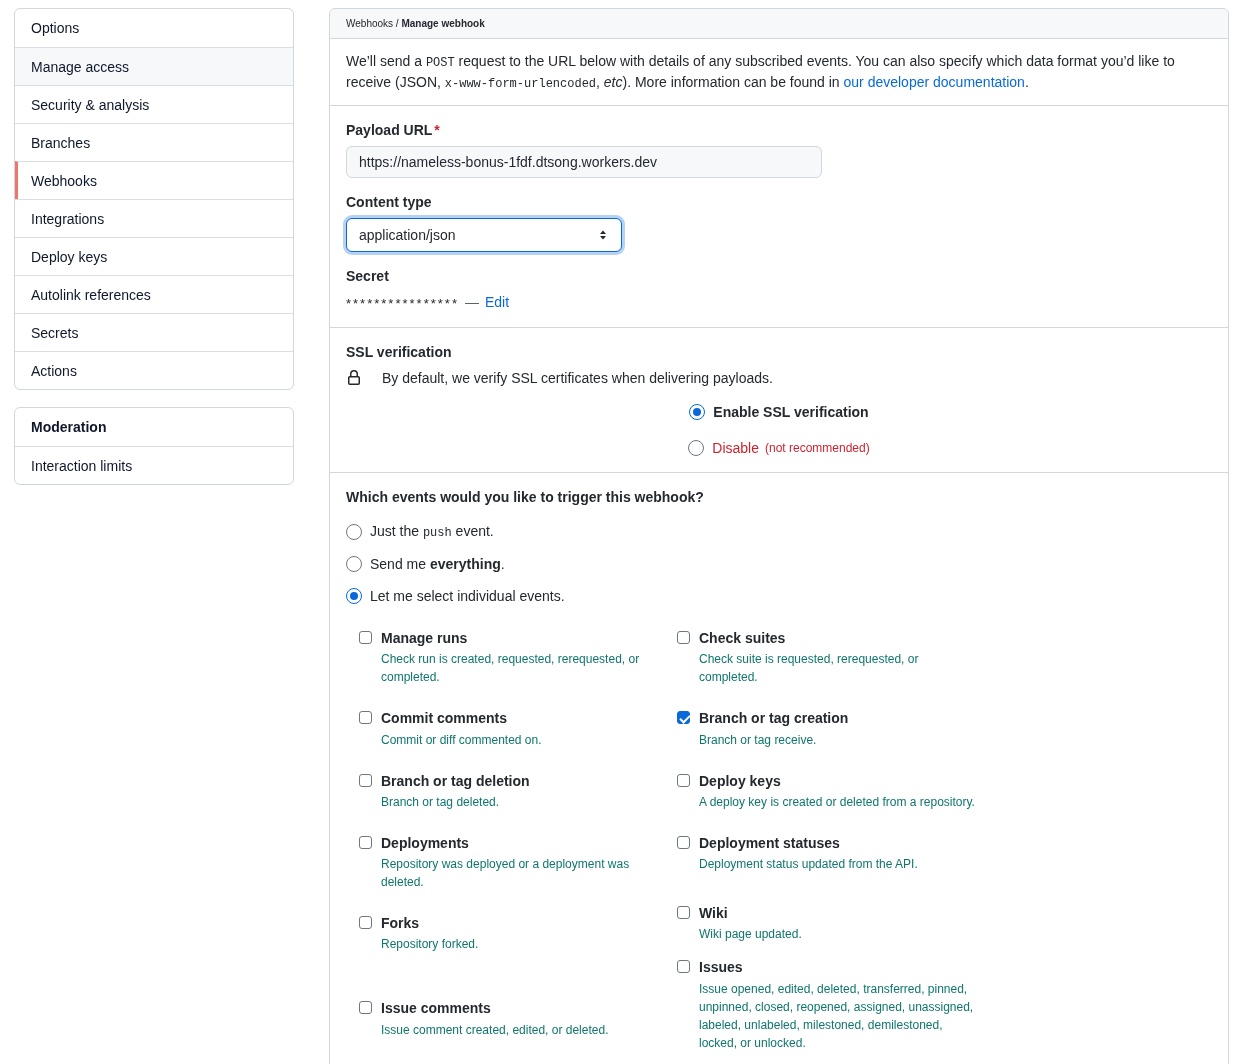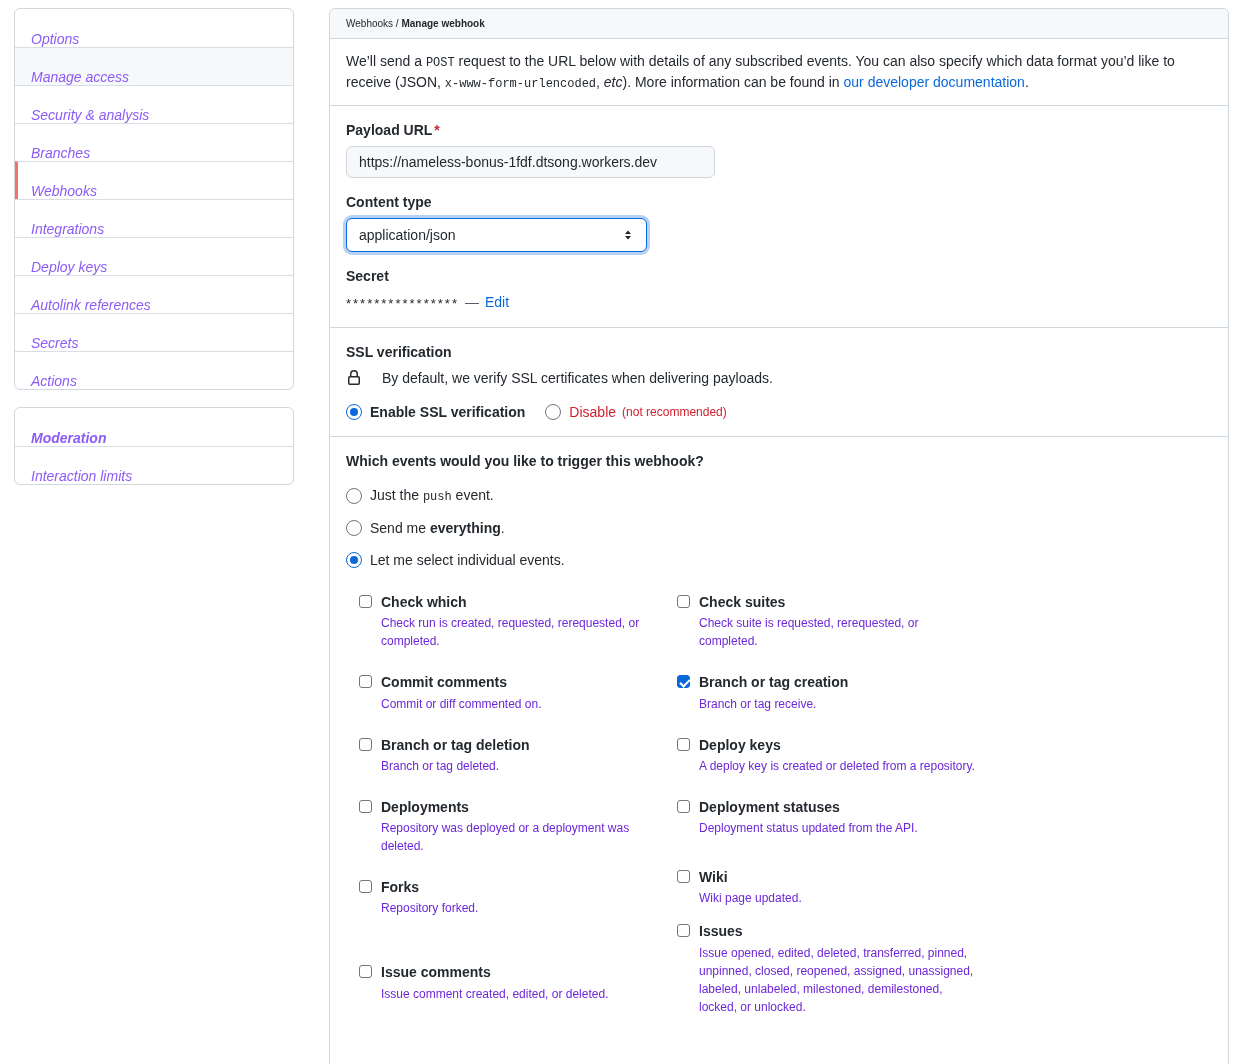--- a/index.html
+++ b/index.html
@@ -17,27 +17,26 @@
 
   
   .sidebar { position: absolute; left: 14px; top: 8px; width: 280px; }
   .nav-box {
     border: 1px solid #d0d7de;
     border-radius: 6px;
     background: #fff;
     overflow: hidden;
   }
   .nav-item {
-    display: flex; align-items: flex-end;
+    display: flex; align-items: center;
     height: 38px;
     padding: 0 16px;
     border-top: 1px solid #d8dee4;
     cursor: pointer;
-    color: #8b5cf6;
-    font-style: italic;
+    color: #0f172a;
   }
   .nav-item:first-child { border-top: none; }
   .nav-item.highlight { background: #f6f8fa; }
   .nav-item.active { border-left: 3px solid #f0766b; padding-left: 13px; }
   .nav-header { font-weight: bold; cursor: default; }
   .nav-box + .nav-box { margin-top: 17px; }
 
   
   .panel {
     position: absolute; left: 329px; top: 8px; width: 900px;
@@ -59,49 +58,49 @@
     line-height: 1.5;
     border-bottom: 1px solid #d0d7de;
   }
   .panel-desc em { font-style: italic; }
   a.link { color: #0969da; text-decoration: none; cursor: pointer; }
 
   .form-section { padding: 16px; border-bottom: 1px solid #d0d7de; }
   .field-label { font-weight: bold; display: block; margin-bottom: 8px; }
   .required { color: #cf222e; margin-left: 2px; }
   .text-input {
-    width: 369px; height: 32px;
+    width: 476px; height: 32px;
     background: #f6f8fa;
     border: 1px solid #d0d7de;
     border-radius: 6px;
     padding: 5px 12px;
     font-size: 14px;
     font-family: "Liberation Sans", "DejaVu Sans", sans-serif;
     color: #24292f;
   }
   .mt16 { margin-top: 16px; }
   .select {
-    width: 301px; height: 34px;
+    width: 276px; height: 34px;
     background: #fff;
     border: 1px solid #0969da;
     box-shadow: 0 0 0 3px rgba(9,105,218,0.3);
     border-radius: 6px;
     display: flex; align-items: center; justify-content: space-between;
     padding: 0 10px 0 12px;
     cursor: pointer;
   }
   .secret-row { display: flex; align-items: center; gap: 6px; }
   .secret-mask { letter-spacing: 2px; font-size: 13px; padding-top: 4px; }
   .dash { color: #57606a; }
 
   .section { padding: 16px; }
   .section-title { font-weight: bold; margin-bottom: 10px; }
   .ssl-note { display: flex; align-items: center; gap: 20px; margin-bottom: 18px; }
   .ssl-note svg { flex: none; }
-  .radio-row { display: flex; align-items: center; gap: 20px; }
+  .radio-row { display: flex; align-items: center; gap: 20px; flex-direction: column; }
   .radio-opt { display: flex; align-items: center; gap: 8px; cursor: pointer; }
   .radio {
     width: 16px; height: 16px; flex: none;
     border: 1px solid #6e7781;
     border-radius: 50%;
     background: #fff;
     position: relative;
   }
   .radio.checked { border: 1.5px solid #0969da; }
   .radio.checked::after {
@@ -135,21 +134,21 @@
   .cb.checked::after {
     content: ""; position: absolute;
     left: 3.5px; top: 0.5px;
     width: 4px; height: 8px;
     border: solid #fff;
     border-width: 0 2px 2px 0;
     transform: rotate(45deg);
   }
   .event-text { display: flex; flex-direction: column; }
   .event-title { font-weight: bold; line-height: 1.45; }
-  .event-desc { font-size: 12px; color: #6d28d9; line-height: 1.5; margin-top: 2px; }
+  .event-desc { font-size: 12px; color: #0f766e; line-height: 1.5; margin-top: 2px; }
 </style>
 </head>
 <body>
 
 <aside class="sidebar">
   <nav class="nav-box">
     <div class="nav-item">
         <span>Options</span>
       </div>
     <div class="nav-item highlight">
@@ -262,21 +261,21 @@
     <label class="radio-opt event-radio">
       <span class="radio checked"></span>
       <span>Let me select individual events.</span>
     </label>
 
     <div class="events-grid">
       <div class="events-col">
         <label class="event">
           <span class="cb"></span>
           <span class="event-text">
-              <span class="event-title">Check which</span>
+              <span class="event-title">Manage runs</span>
               <span class="event-desc">Check run is created, requested, rerequested, or completed.</span>
             </span>
         </label>
         <label class="event">
           <span class="cb"></span>
           <span class="event-text">
               <span class="event-title">Commit comments</span>
               <span class="event-desc">Commit or diff commented on.</span>
             </span>
         </label>

